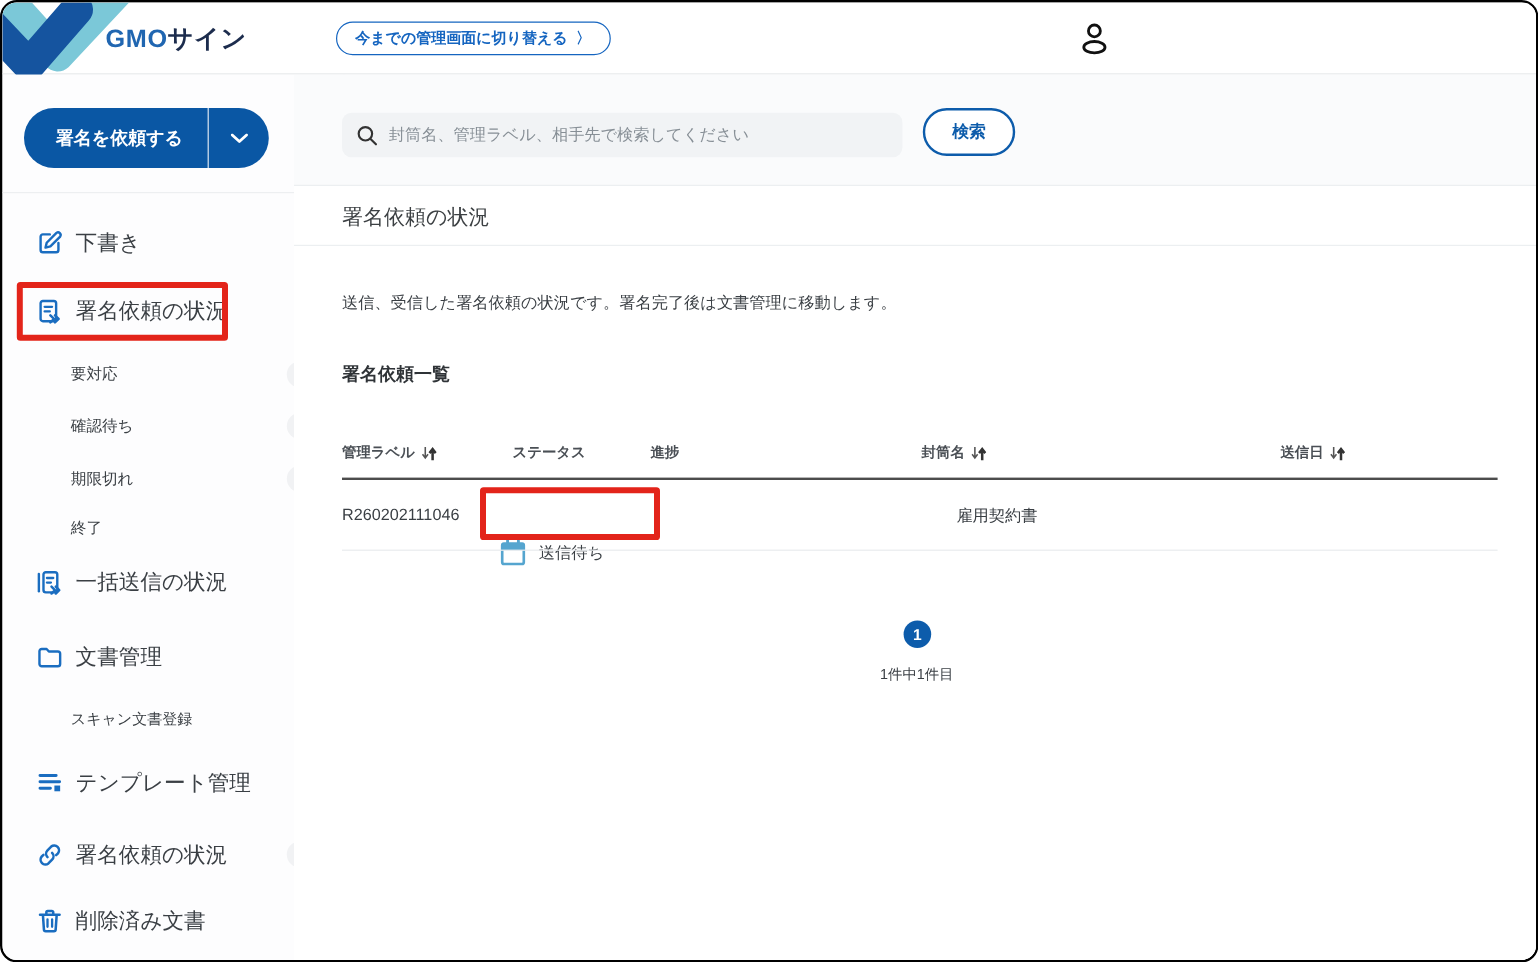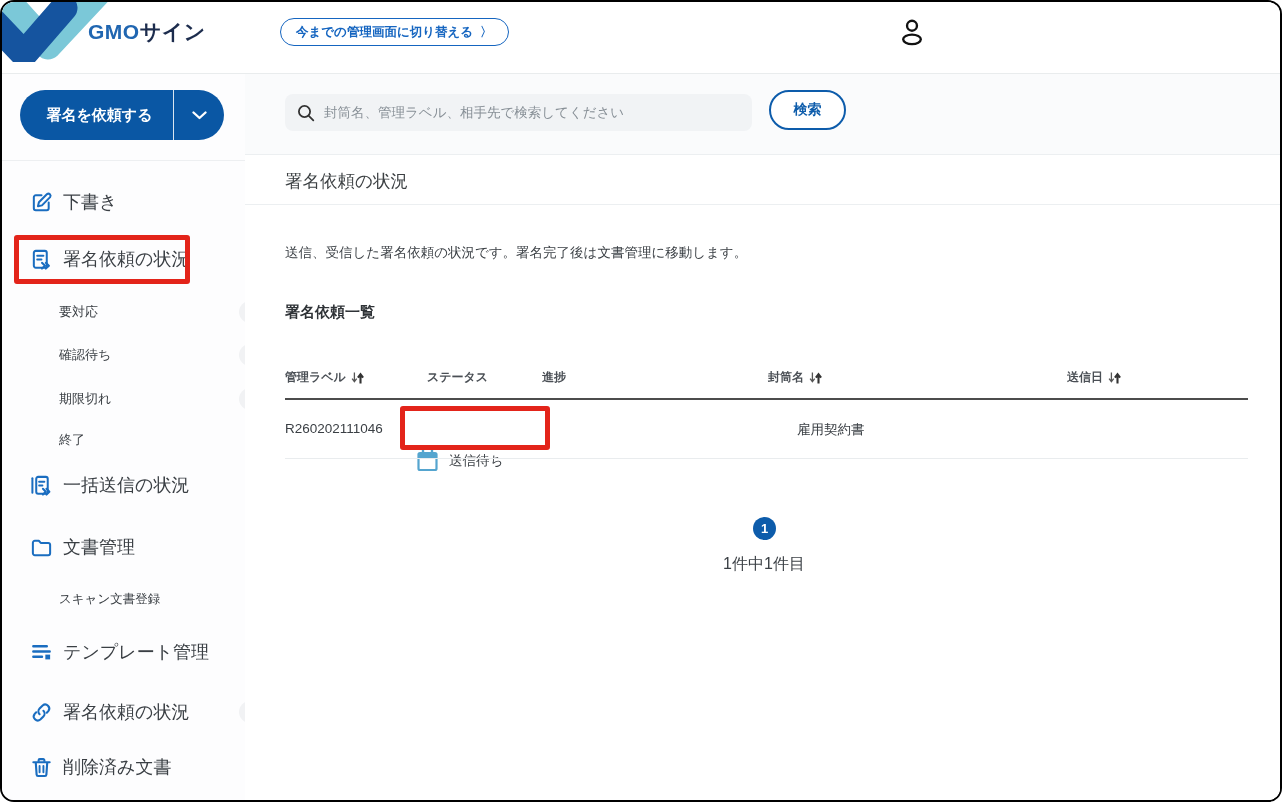--- a/index.html
+++ b/index.html
@@ -4,21 +4,21 @@
 <style>
   * { margin:0; padding:0; box-sizing:border-box; }
   html,body { background:#fff; }
   body { font-family:"Liberation Sans","DejaVu Sans",sans-serif; }
   .page {
     position:relative; width:1282px; height:802px;
     border:2px solid #000; border-radius:14px; overflow:hidden; background:#fff;
   }
   
   .header {
-    position:absolute; left:0; top:0; right:0; height:72px;
+    position:absolute; left:0; top:0; right:0; height:60px;
     background:#fff; border-bottom:1px solid #e9eced; z-index:5;
   }
   .logo-mark { position:absolute; left:0; top:0; width:122px; height:60px; }
   .brand { position:absolute; left:86px; top:16px; font-size:21px; font-weight:800; letter-spacing:.5px; }
   .brand .gmo { color:#2066b1; }
   .brand .sign { color:#1c2c4d; }
   .switch-btn {
     position:absolute; left:278px; top:16px; height:28px; padding:0 15px;
     display:flex; align-items:center; gap:7px;
     border:1.6px solid #1565c0; border-radius:14px; background:#fff;
@@ -77,21 +77,21 @@
   .col-h { position:absolute; top:164px; display:flex; align-items:center; gap:5px; font-size:12px; font-weight:700; color:#4a4f55; }
   .thead-line { position:absolute; left:40px; top:193px; width:963px; height:2px; background:#4c4c4c; }
   .row-line  { position:absolute; left:40px; top:253px; width:963px; height:1px; background:#e9ecee; }
   .cell { position:absolute; font-size:13.5px; color:#3a3f44; }
   .status-cell { display:flex; align-items:center; gap:9px;margin-top:34px; }
   .page-dot {
     position:absolute; left:508px; top:312px; width:23px; height:23px; border-radius:50%;
     background:#0d5cab; color:#fff; font-size:13px; font-weight:700;
     display:flex; align-items:center; justify-content:center; cursor:pointer;
   }
-  .page-summary { position:absolute; left:459px; top:349px; width:120px; text-align:center; font-size:16px; color:#3a3f44; }
+  .page-summary { position:absolute; left:459px; top:349px; width:120px; text-align:center; font-size:12px; color:#3a3f44; }
   
   .anno { position:absolute; border:5px solid #e3241a; border-radius:3px; z-index:20; pointer-events:none; }
   .anno-1 { left:12px; top:233px; width:176px; height:49px; }
   .anno-2 { left:398px; top:404px; width:150px; height:44px; }
 </style>
 </head>
 <body>
 
 <div class="page">
 

